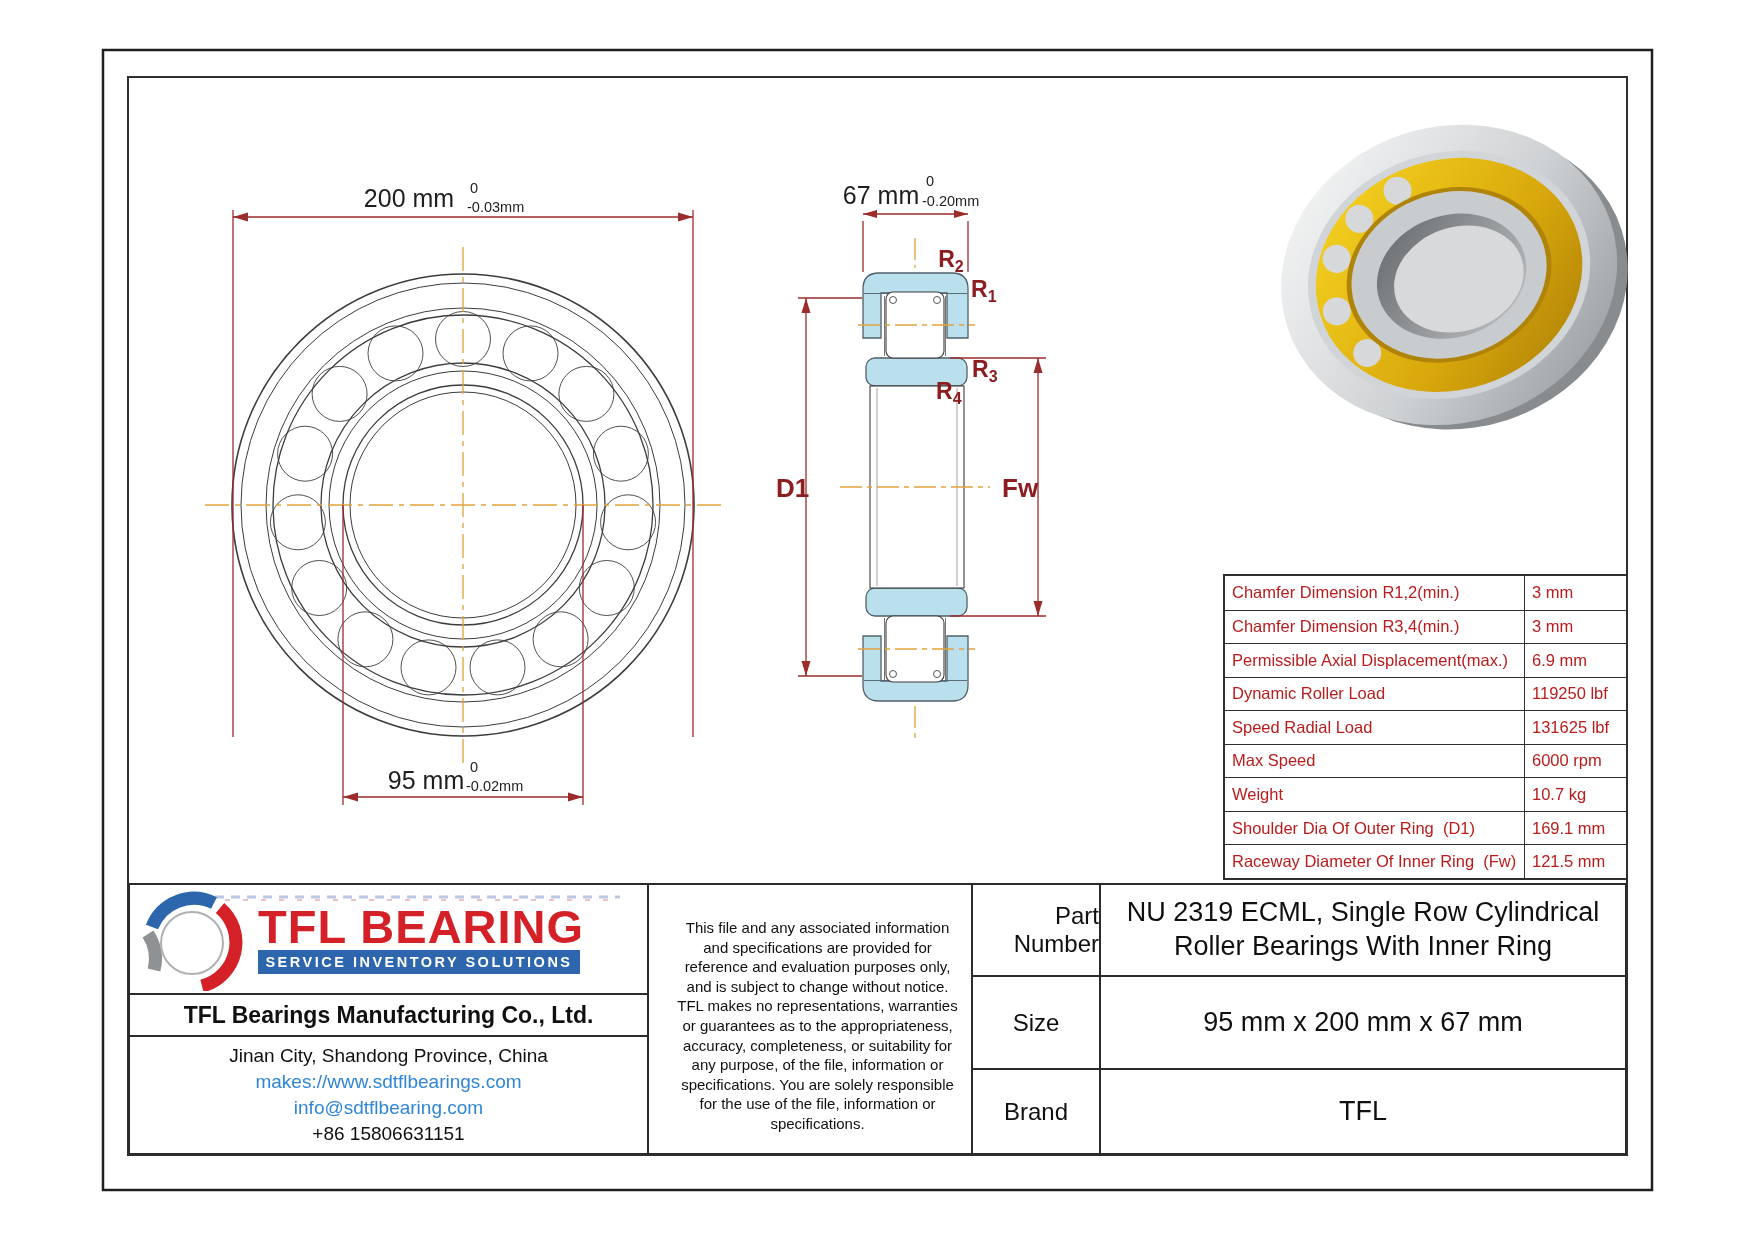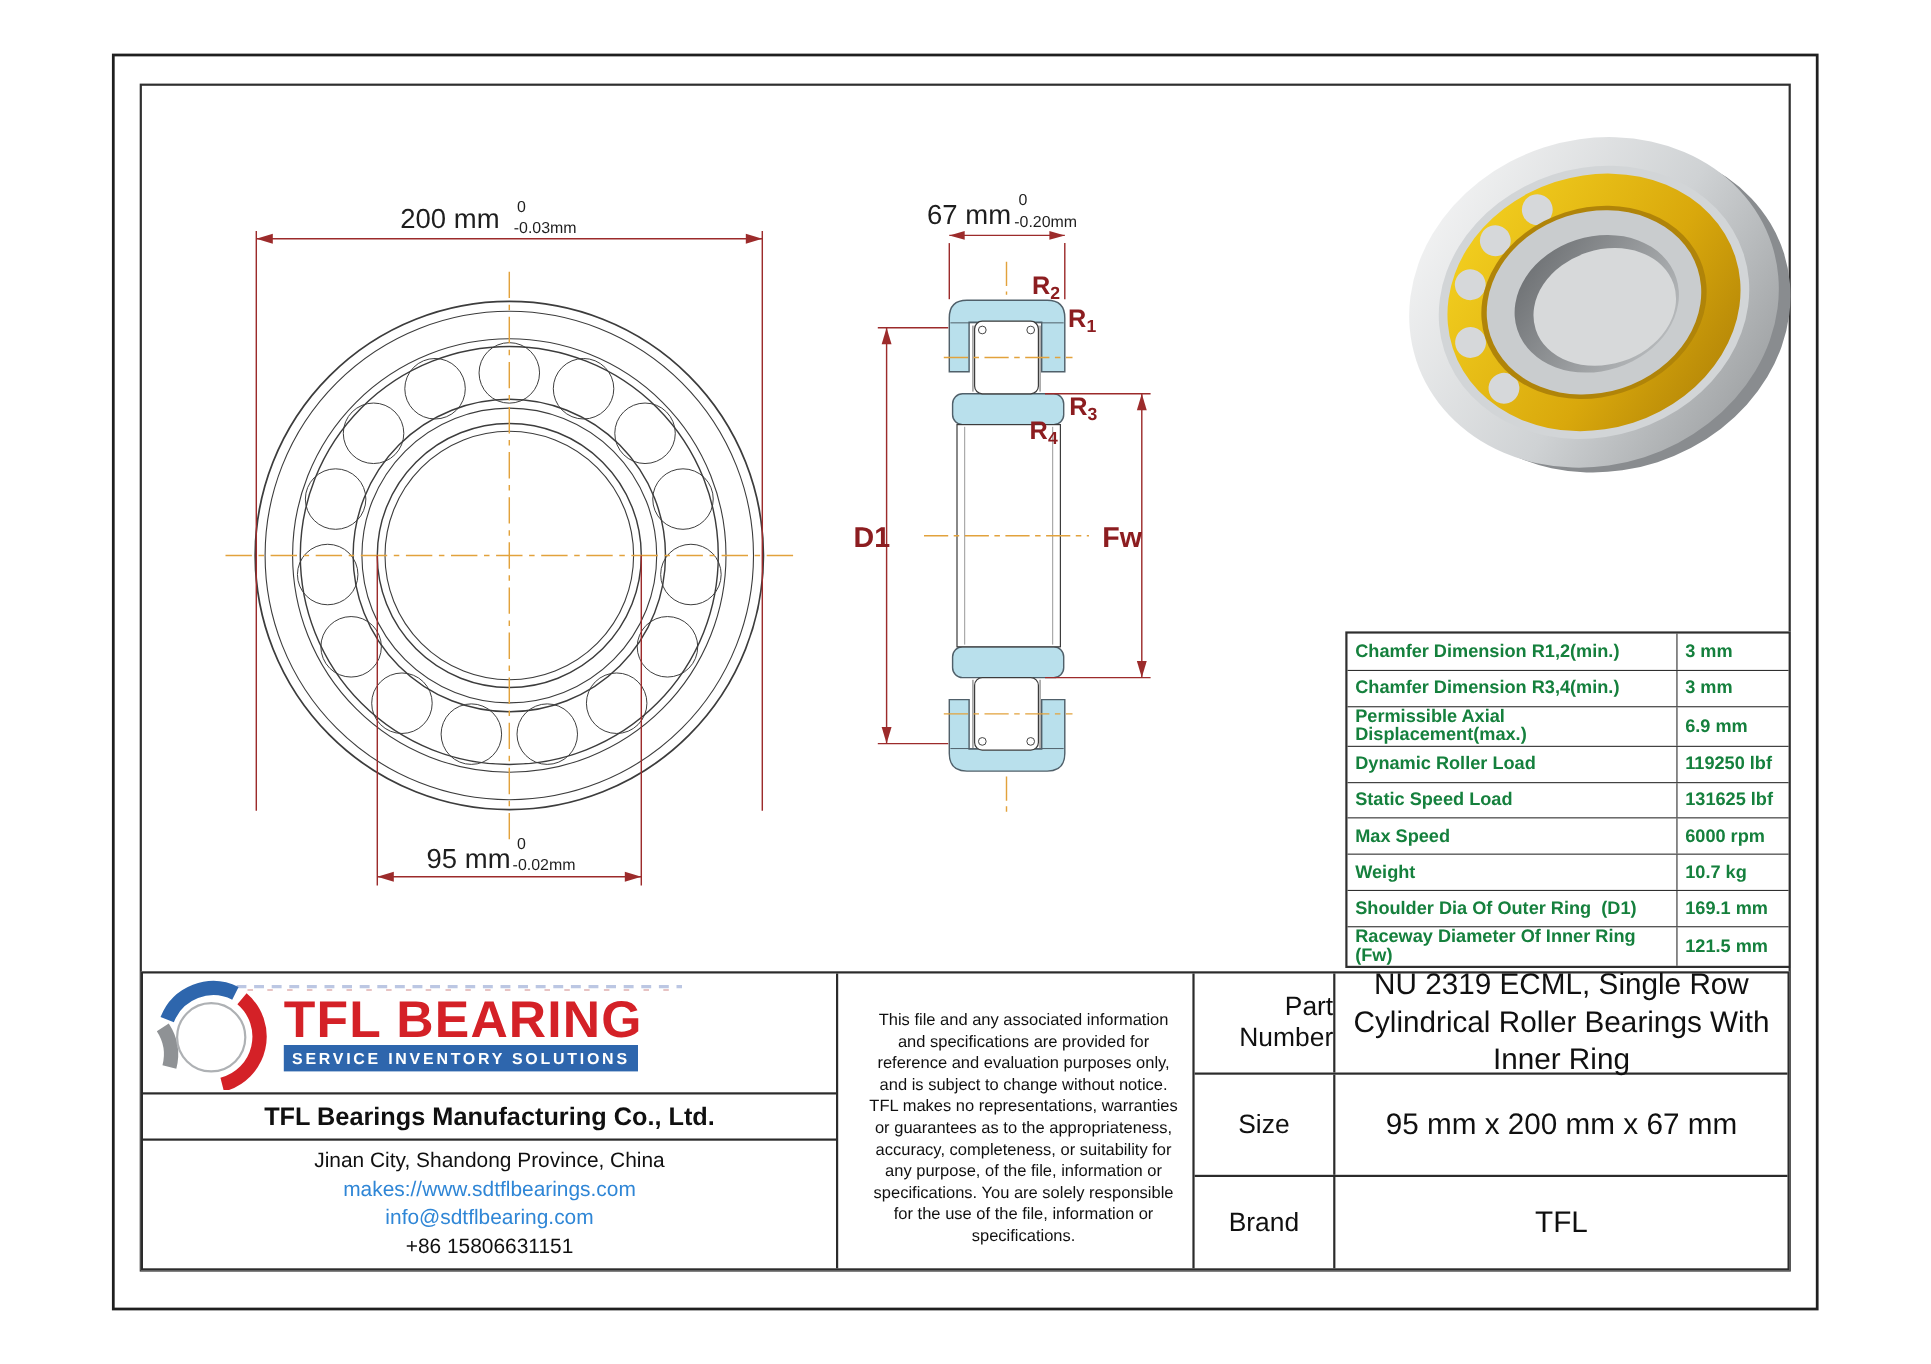--- a/index.html
+++ b/index.html
@@ -16,27 +16,27 @@
   .logo-title{font:700 47px "Liberation Sans",sans-serif;fill:#d42127;letter-spacing:1px;}
   .logo-bar-text{font:700 14.5px "Liberation Sans",sans-serif;fill:#ffffff;letter-spacing:2.5px;}
 
   
   .spec-table{position:absolute;left:1223px;top:574px;width:405px;height:306px;
     border:2px solid #2f2f2f;box-sizing:border-box;display:grid;grid-template-rows:repeat(9,1fr);
     background:#fff;}
   .spec-row{display:grid;grid-template-columns:300px 1fr;border-top:1.5px solid #2f2f2f;}
   .spec-row:first-child{border-top:none;}
   .spec-label,.spec-value{display:flex;align-items:center;padding:0 7px;
-    font-size:16.5px;font-weight:700;color:#15803d;white-space:pre-wrap;line-height:1.05;}
+    font-size:16.5px;font-weight:400;color:#b91c1c;white-space:pre-wrap;line-height:1.05;}
   .spec-label{border-right:1.5px solid #2f2f2f;}
 
   
   .title-block{position:absolute;left:128px;top:883px;width:1499px;height:272px;
     border:2px solid #2b2b2b;box-sizing:border-box;display:flex;background:#fff;}
-  .tb-left{width:632px;border-right:2px solid #2b2b2b;display:flex;flex-direction:column;box-sizing:border-box;}
+  .tb-left{width:519px;border-right:2px solid #2b2b2b;display:flex;flex-direction:column;box-sizing:border-box;}
   .tb-logo{height:110px;border-bottom:2px solid #2b2b2b;box-sizing:border-box;position:relative;}
   .tb-company{height:42px;border-bottom:2px solid #2b2b2b;box-sizing:border-box;
     display:flex;align-items:center;justify-content:center;
     font-size:23px;font-weight:600;color:#101010;}
   .tb-address{flex:1;display:flex;flex-direction:column;align-items:center;justify-content:center;
     gap:4px;font-size:19px;font-weight:500;color:#101010;}
   .tb-address a{color:#2f86d6;text-decoration:none;}
   .tb-disclaimer{width:324px;border-right:2px solid #2b2b2b;box-sizing:border-box;
     padding:33px 9px 0 24px;text-align:center;font-size:15px;line-height:19.6px;
     font-weight:500;color:#101010;}
@@ -242,21 +242,21 @@
   </div>
   <div class="spec-row">
     <div class="spec-label">Permissible Axial Displacement(max.)</div>
     <div class="spec-value">6.9 mm</div>
   </div>
   <div class="spec-row">
     <div class="spec-label">Dynamic Roller Load</div>
     <div class="spec-value">119250 lbf</div>
   </div>
   <div class="spec-row">
-    <div class="spec-label">Static Speed Load</div>
+    <div class="spec-label">Speed Radial Load</div>
     <div class="spec-value">131625 lbf</div>
   </div>
   <div class="spec-row">
     <div class="spec-label">Max Speed</div>
     <div class="spec-value">6000 rpm</div>
   </div>
   <div class="spec-row">
     <div class="spec-label">Weight</div>
     <div class="spec-value">10.7 kg</div>
   </div>

